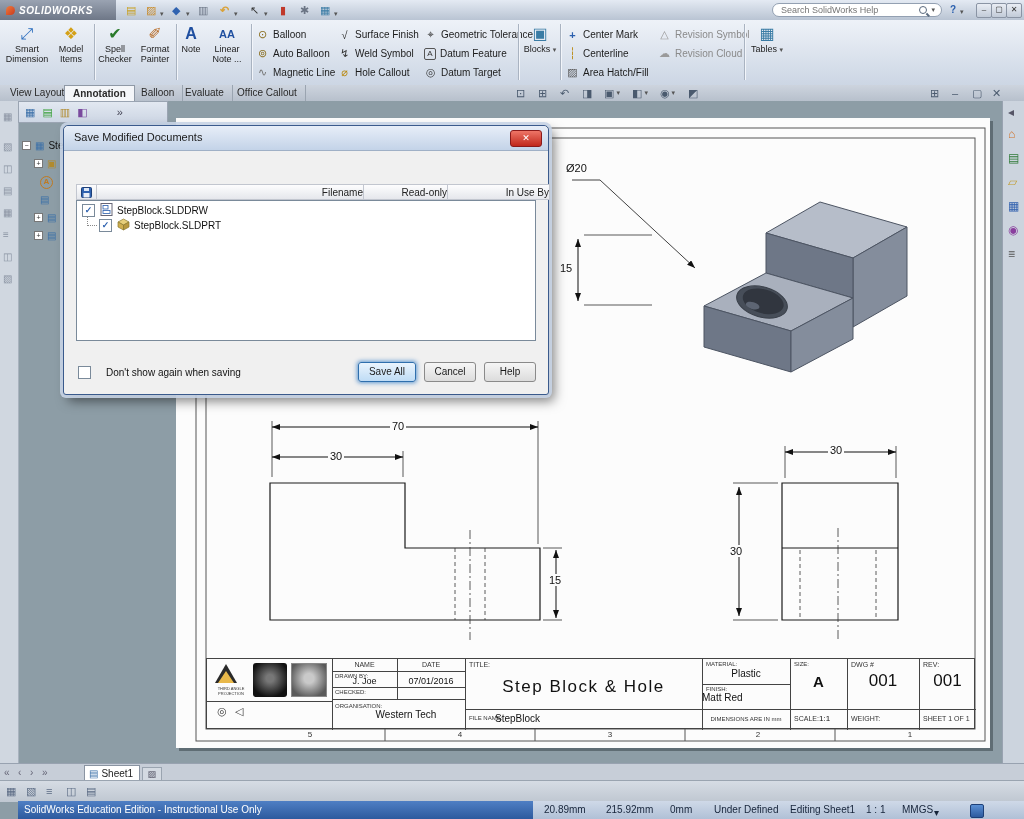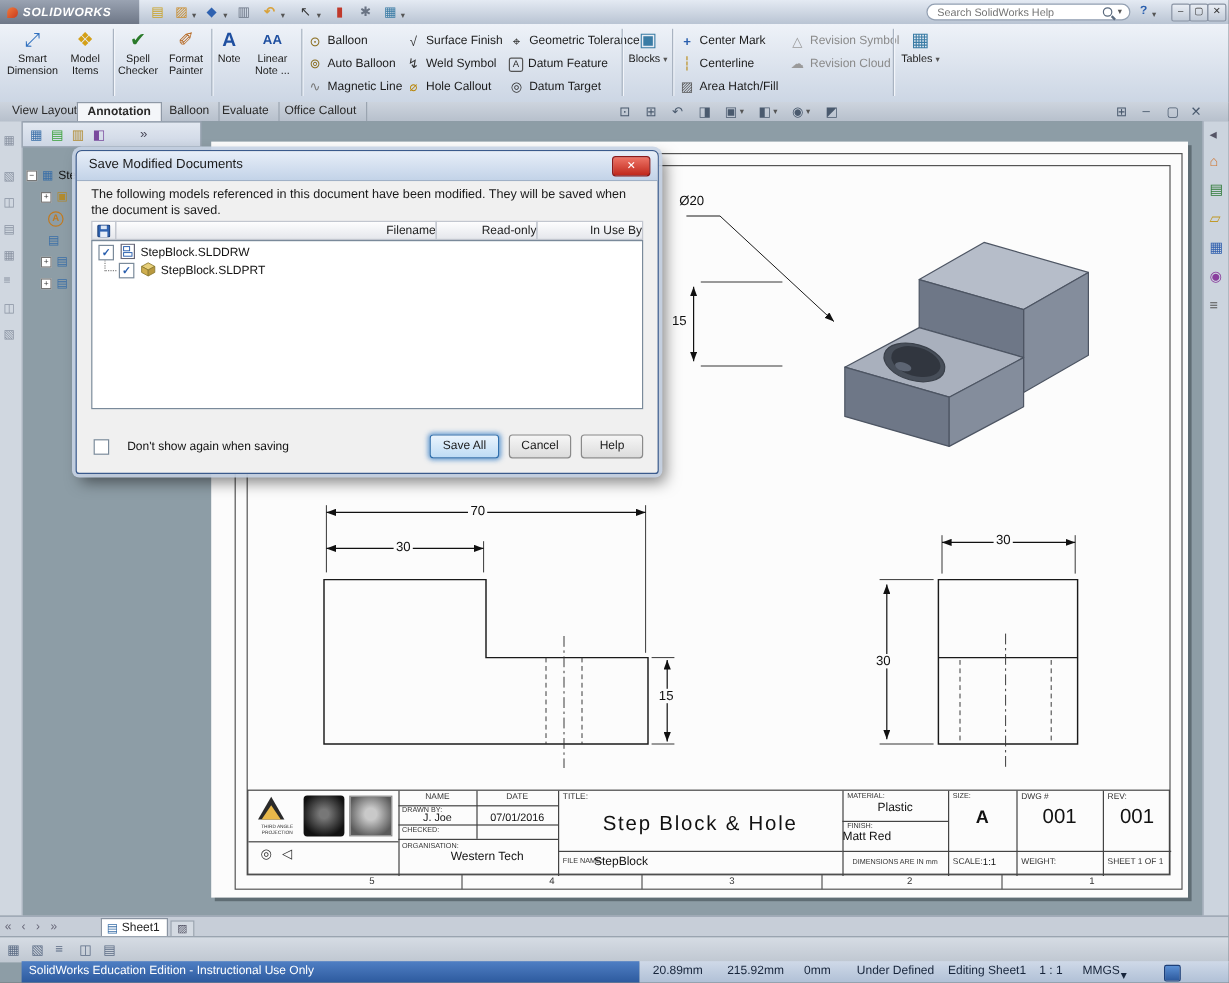--- a/index.html
+++ b/index.html
@@ -476,32 +476,31 @@
     <span class="stxt caret" style="left:916px;top:6px">▾</span>
     <div class="abs" style="left:952px;top:3px;width:12px;height:12px;background:linear-gradient(#5a8fd4,#2d5a9e);border:1px solid #1d3f78;border-radius:2px"></div>
     <span class="stxt" style="left:1008px;color:#44597a">▴</span>
   </div>
 
   <div class="abs" id="dialog">
     <div class="abs" id="dlgtitle">
       <span class="abs" style="left:10px;top:5px;font-size:11px;color:#1a1a1a">Save Modified Documents</span>
       <div class="abs" id="dlgclose">✕</div>
     </div>
-    <div class="abs" style="left:12px;top:30px;width:462px;font-size:10.5px;color:#1a1a1a;line-height:13px">The following models referenced in this document have been modified. They will be saved when the document is saved.</div>
 
     <div class="hcell" style="left:12px;width:21px">
       <svg width="11" height="11" style="margin:2px auto 0">
         <rect x="0.5" y="0.5" width="10" height="10" rx="1" fill="#2f62b0" stroke="#1d3f78"></rect>
         <rect x="3" y="1" width="5" height="3" fill="#dce6f5"></rect>
         <rect x="2.5" y="6" width="6" height="4.5" fill="#e8eef8"></rect>
       </svg>
     </div>
     <div class="hcell" style="left:32px;width:268px">Filename</div>
     <div class="hcell" style="left:299px;width:85px">Read-only</div>
-    <div class="hcell" style="left:383px;width:89px">In Use By</div>
+    <div class="hcell" style="left:383px;width:103px">In Use By</div>
     <style>.hcell{top:58px;}</style>
 
     <div class="abs" id="dlglist"></div>
 
     <div class="chk" style="left:18px;top:78px">✓</div>
     <svg class="abs" style="left:36px;top:77px" width="13" height="13">
       <rect x="1" y="0.5" width="11" height="12" fill="#fff" stroke="#667"></rect>
       <rect x="3" y="2.5" width="5" height="3.5" fill="none" stroke="#2a5fae" stroke-width="0.8"></rect>
       <rect x="3" y="7.5" width="7" height="3" fill="none" stroke="#2a5fae" stroke-width="0.8"></rect>
     </svg>

